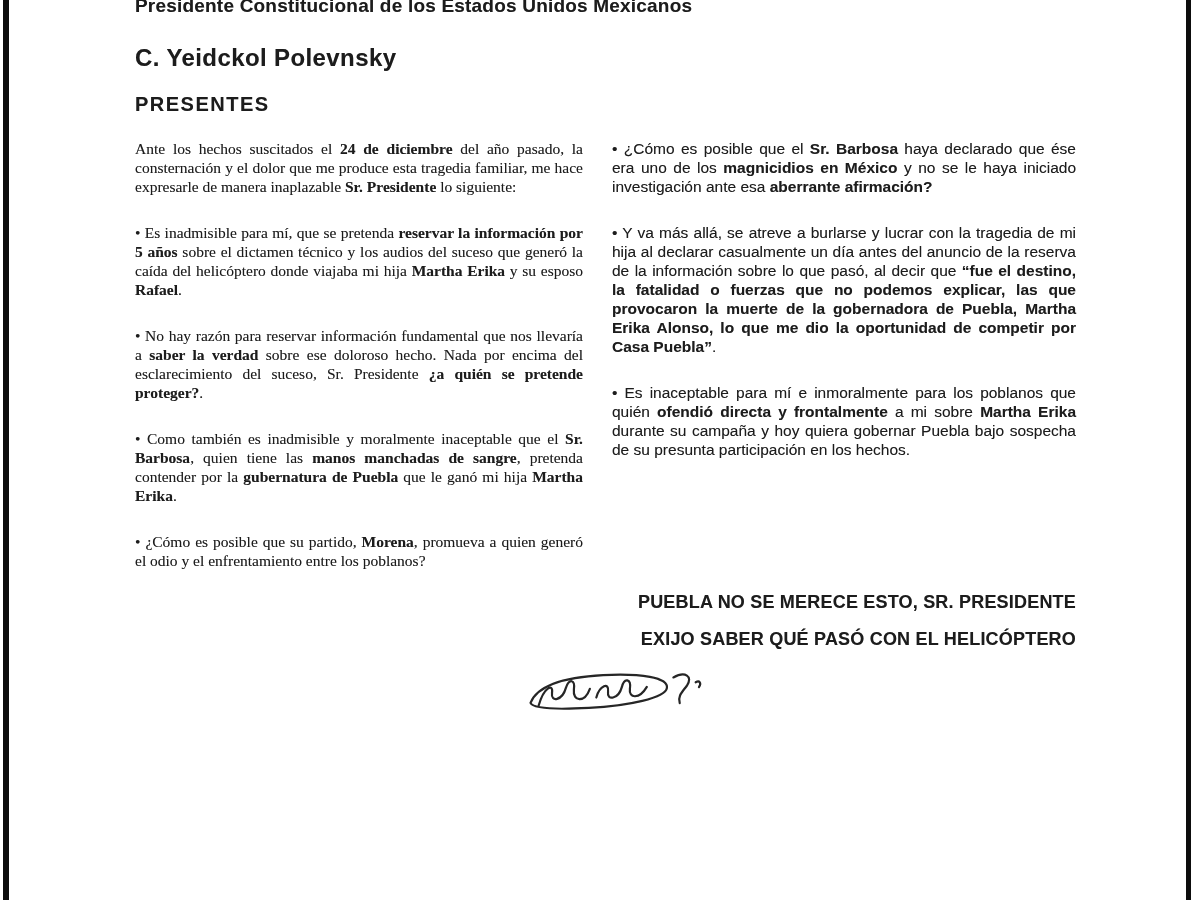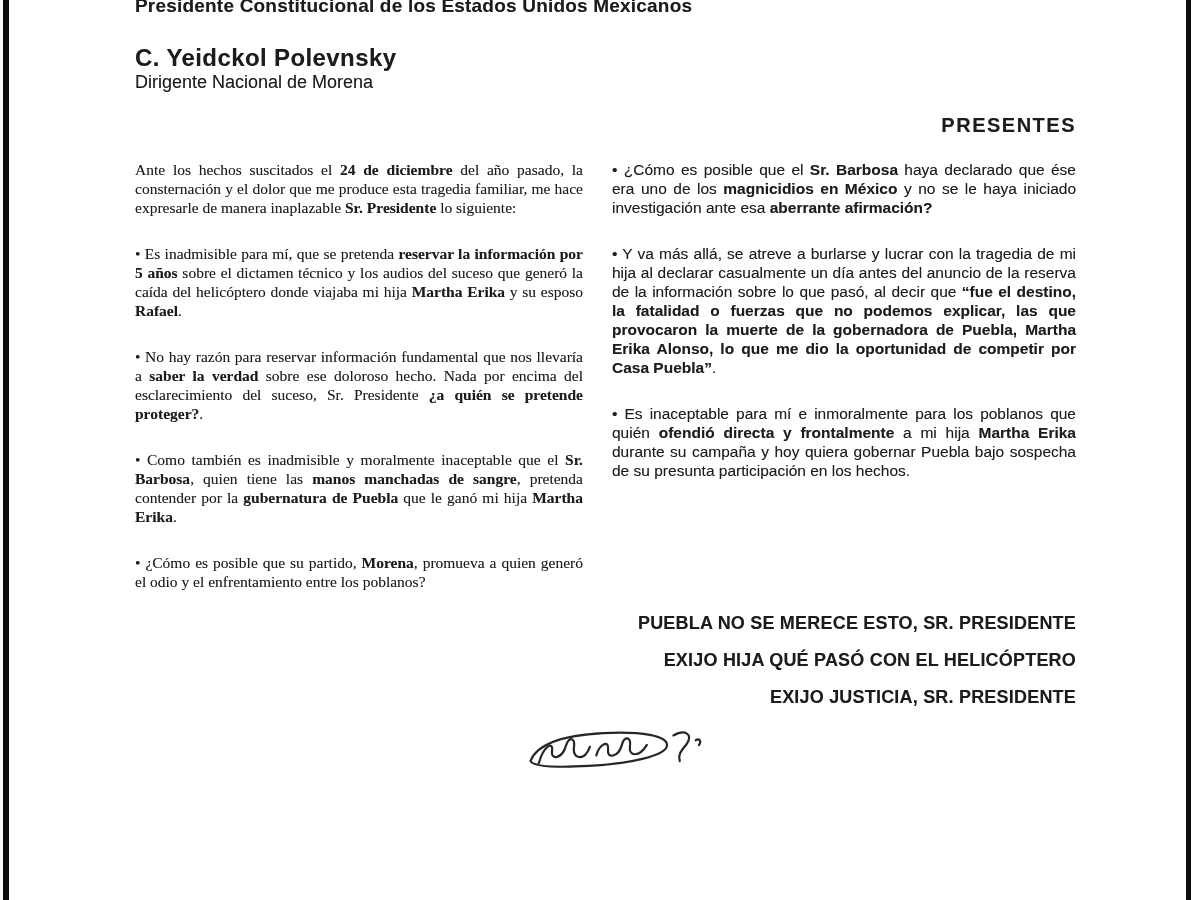--- a/index.html
+++ b/index.html
@@ -24,21 +24,21 @@
     font-weight: bold; font-size: 19px; line-height: 22px;
     margin-top: -5px; letter-spacing: 0.2px;
   }
   .recipient { margin-top: 27px; }
   .recipient:first-of-type { margin-top: 28px; }
   .recipient .name { font-weight: bold; font-size: 24px; line-height: 28px; letter-spacing: 0.4px; }
   .recipient .role { font-size: 18px; line-height: 21px; }
 
   .salutation {
     margin-top: 20px; font-weight: bold; font-size: 20px;
-    line-height: 24px; letter-spacing: 1.5px; text-align: right;
+    line-height: 24px; letter-spacing: 1.5px;
   }
 
   .columns { display: flex; margin-top: 23px; }
   .col-l { width: 448px; margin-right: 29px; font-family: Liberation Serif, serif; }
   .col-r { width: 464px; }
   .para {
     margin: 0 0 27px; text-align: justify;
     font-size: 15.5px; line-height: 19px;
   }
   .para:last-child { margin-bottom: 0; }
@@ -62,44 +62,42 @@
 <div class="edge-bar left"></div>
 <div class="edge-bar right"></div>
 
 <div class="content">
 
   <div class="addressee-title">Presidente Constitucional de los Estados Unidos Mexicanos</div>
 
 
   <div class="recipient">
     <div class="name">C. Yeidckol Polevnsky</div>
-    <div class="role">Dirigente Nacional de Morena</div>
   </div>
 
   <div class="salutation">PRESENTES</div>
 
   <div class="columns">
     <div class="col-l">
         <p class="para"><span>Ante los hechos suscitados el </span><b>24 de diciembre</b><span> del año pasado, la consternación y el dolor que me produce esta tragedia familiar, me hace expresarle de manera inaplazable </span><b>Sr. Presidente</b><span> lo siguiente:</span></p>
         <p class="para"><span>• Es inadmisible para mí, que se pretenda </span><b>reservar la información por 5 años</b><span> sobre el dictamen técnico y los audios del suceso que generó la caída del helicóptero donde viajaba mi hija </span><b>Martha Erika</b><span> y su esposo </span><b>Rafael</b><span>.</span></p>
         <p class="para"><span>• No hay razón para reservar información fundamental que nos llevaría a </span><b>saber la verdad</b><span> sobre ese doloroso hecho. Nada por encima del esclarecimiento del suceso, Sr. Presidente </span><b>¿a quién se pretende proteger?</b><span>.</span></p>
         <p class="para"><span>• Como también es inadmisible y moralmente inaceptable que el </span><b>Sr. Barbosa</b><span>, quien tiene las </span><b>manos manchadas de sangre</b><span>, pretenda contender por la </span><b>gubernatura de Puebla</b><span> que le ganó mi hija </span><b>Martha Erika</b><span>.</span></p>
         <p class="para"><span>• ¿Cómo es posible que su partido, </span><b>Morena</b><span>, promueva a quien generó el odio y el enfrentamiento entre los poblanos?</span></p>
       </div>
     <div class="col-r">
         <p class="para"><span>• ¿Cómo es posible que el </span><b>Sr. Barbosa</b><span> haya declarado que ése era uno de los </span><b>magnicidios en México</b><span> y no se le haya iniciado investigación ante esa </span><b>aberrante afirmación?</b></p>
         <p class="para"><span>• Y va más allá, se atreve a burlarse y lucrar con la tragedia de mi hija al declarar casualmente un día antes del anuncio de la reserva de la información sobre lo que pasó, al decir que </span><b>“fue el destino, la fatalidad o fuerzas que no podemos explicar, las que provocaron la muerte de la gobernadora de Puebla, Martha Erika Alonso, lo que me dio la oportunidad de competir por Casa Puebla”</b><span>.</span></p>
-        <p class="para"><span>• Es inaceptable para mí e inmoralmente para los poblanos que quién </span><b>ofendió directa y frontalmente</b><span> a mi hija </span><b>Martha Erika</b><span> durante su campaña y hoy quiera gobernar Puebla bajo sospecha de su presunta participación en los hechos.</span></p>
+        <p class="para"><span>• Es inaceptable para mí e inmoralmente para los poblanos que quién </span><b>ofendió directa y frontalmente</b><span> a mi sobre </span><b>Martha Erika</b><span> durante su campaña y hoy quiera gobernar Puebla bajo sospecha de su presunta participación en los hechos.</span></p>
       </div>
   </div>
 
   <div class="demands">
     <div class="demand">PUEBLA NO SE MERECE ESTO, SR. PRESIDENTE</div>
-    <div class="demand">EXIJO HIJA QUÉ PASÓ CON EL HELICÓPTERO</div>
-    <div class="demand">EXIJO JUSTICIA, SR. PRESIDENTE</div>
+    <div class="demand">EXIJO SABER QUÉ PASÓ CON EL HELICÓPTERO</div>
   </div>
 
   <div class="closing">
     <div class="signature-wrap">
       <svg width="196" height="46" viewBox="0 0 196 46" fill="none" stroke="#262626" stroke-width="2.2" stroke-linecap="round" stroke-linejoin="round">
         <path d="M22 31 C30 13 58 7 96 7 C134 7 161 13 159 23 C157 33 120 39 80 39 C48 39 24 37 22 31"></path>
         <path d="M30 34 C36 16 46 12 44 22 C42 32 54 30 58 18 C62 8 68 10 66 20 C64 32 76 34 82 20"></path>
         <path d="M88 29 C92 17 102 14 100 24 C98 33 110 32 114 20 C117 10 124 12 122 22 C120 32 131 33 139 21"></path>
         <path d="M166 13 C178 7 186 13 179 22 C174 28 169 32 171 39"></path>
         <path d="M188 19 C192 17 194 20 191 24"></path>

